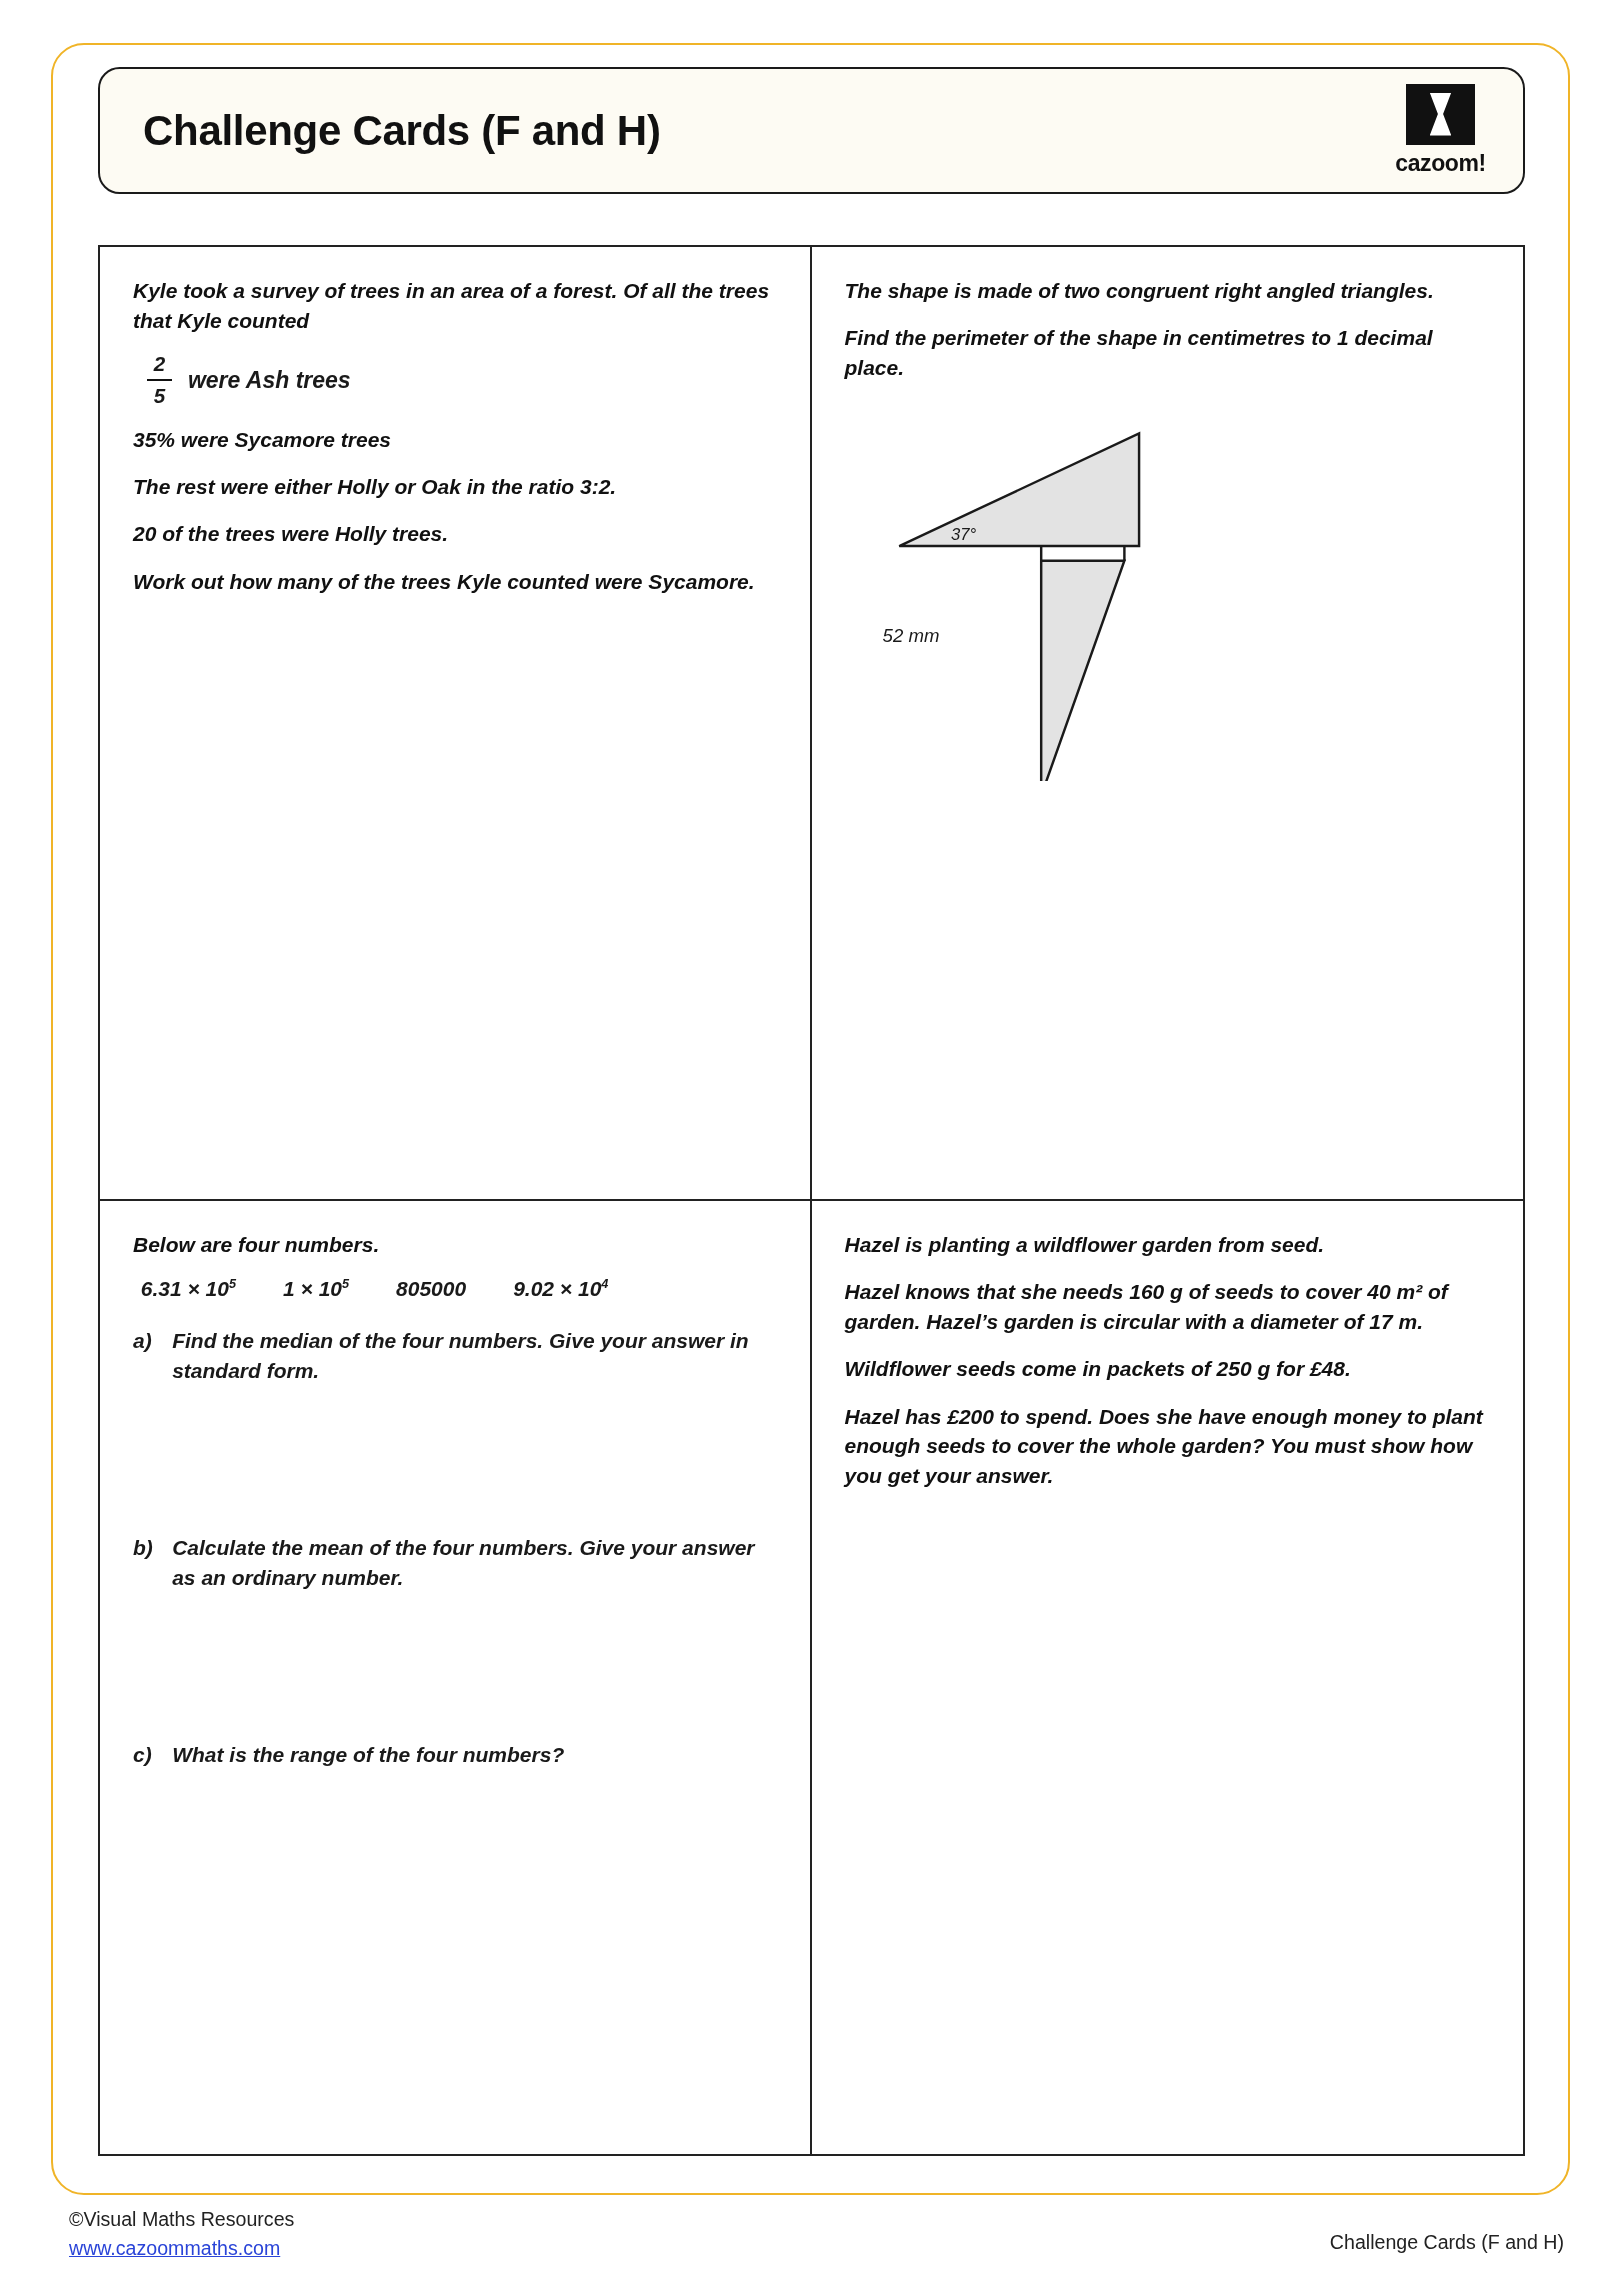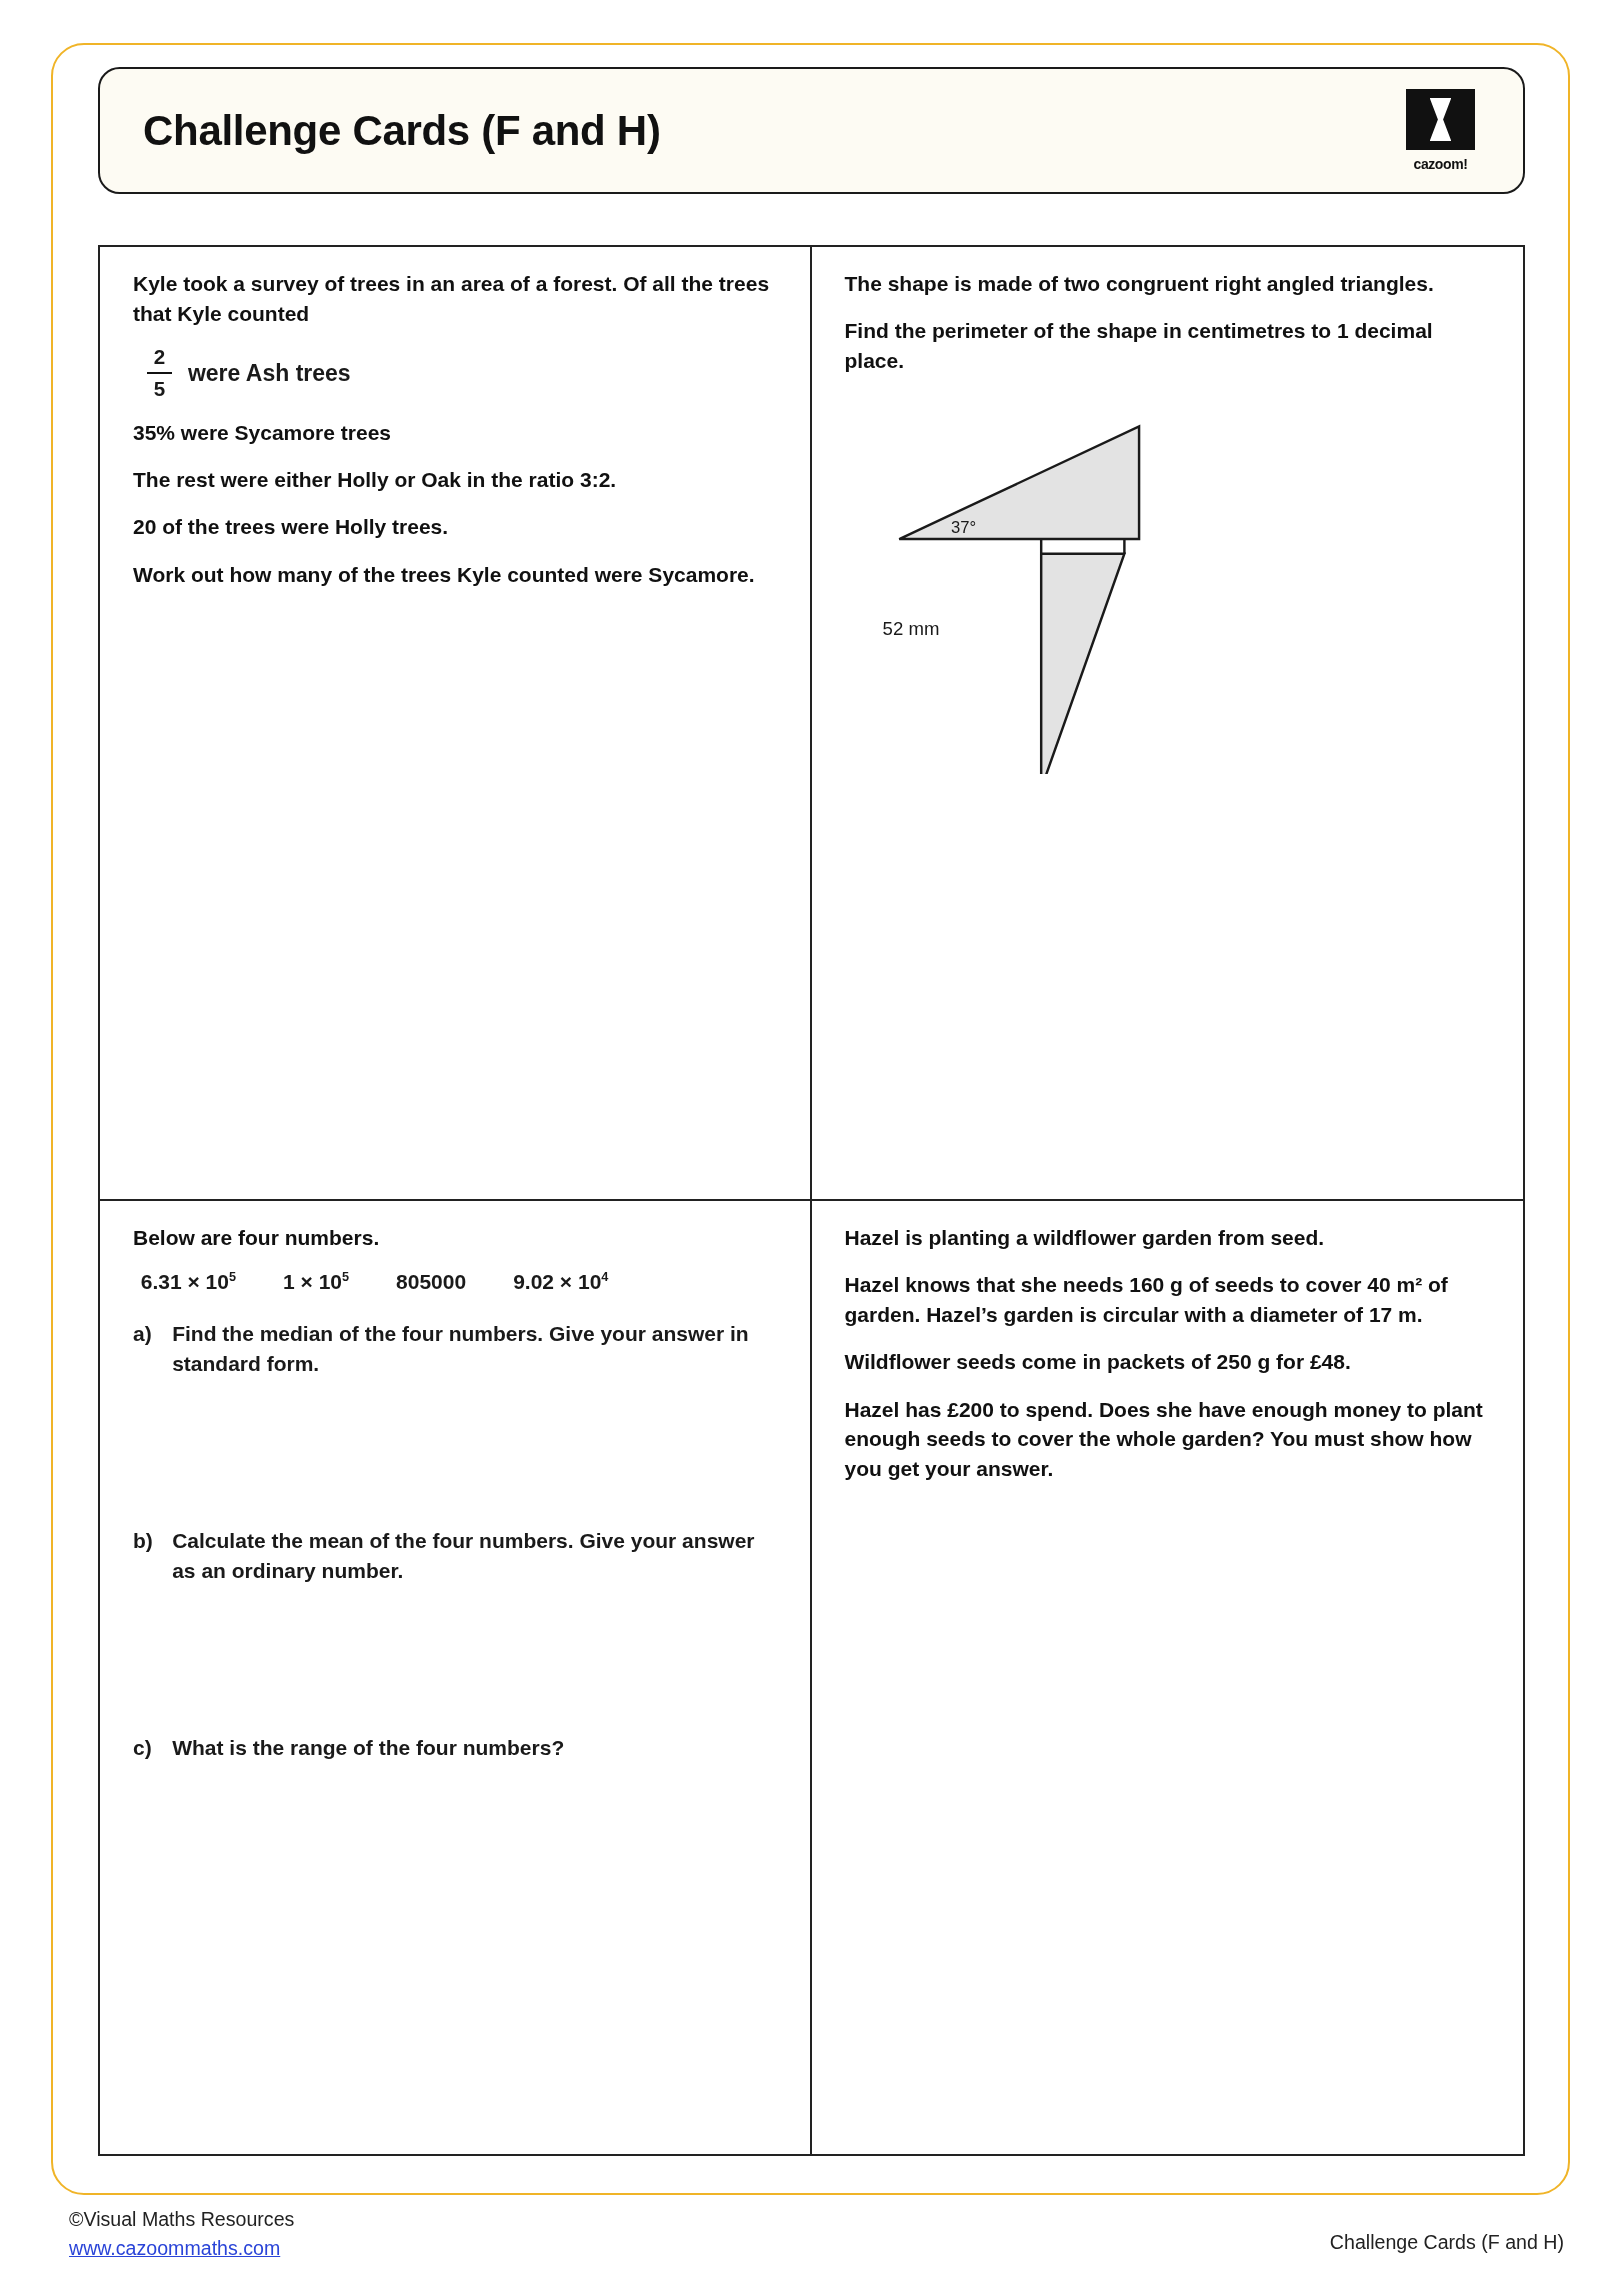--- a/index.html
+++ b/index.html
@@ -68,44 +68,45 @@
     justify-content: center;
     margin-bottom: 5.9px;
   }
   .logo-glass {
     width: 21.6px;
     height: 43px;
     background: #fff;
     clip-path: polygon(0% 0%, 100% 0%, 62% 50%, 100% 100%, 0% 100%, 38% 50%);
   }
   .logo-word {
-    font-size: 14px;
+    font-size: 23px;
     font-weight: bold;
     color: #111;
     letter-spacing: -0.4px;
   }
 
   
   .grid {
     position: absolute;
     left: 98px;
     top: 245px;
     width: 1427px;
     height: 1911px;
     border: 2.9px solid #222;
     box-sizing: border-box;
     display: grid;
     grid-template-columns: 1fr 1fr;
     grid-template-rows: 1fr 1fr;
   }
   .cell {
     box-sizing: border-box;
-    padding: 22px 33px;
+    padding: 29px 33px;
     position: relative;
     overflow: hidden;
+    font-style: italic;
   }
   .cell.border-right { border-right: 2.9px solid #222; }
   .cell.border-bottom { border-bottom: 2.9px solid #222; }
 
   .ptext {
     font-size: 21px;
     font-weight: bold;
     line-height: 1.42;
     margin: 0 0 17.6px 0;
     color: #111;

